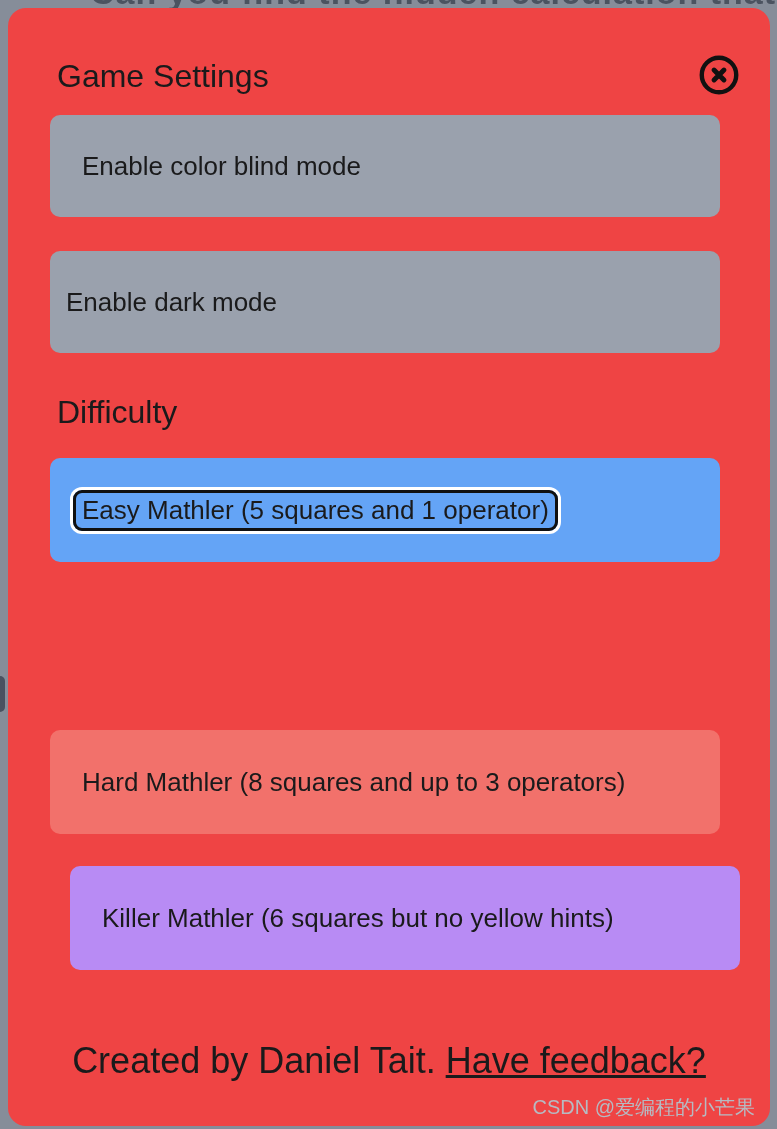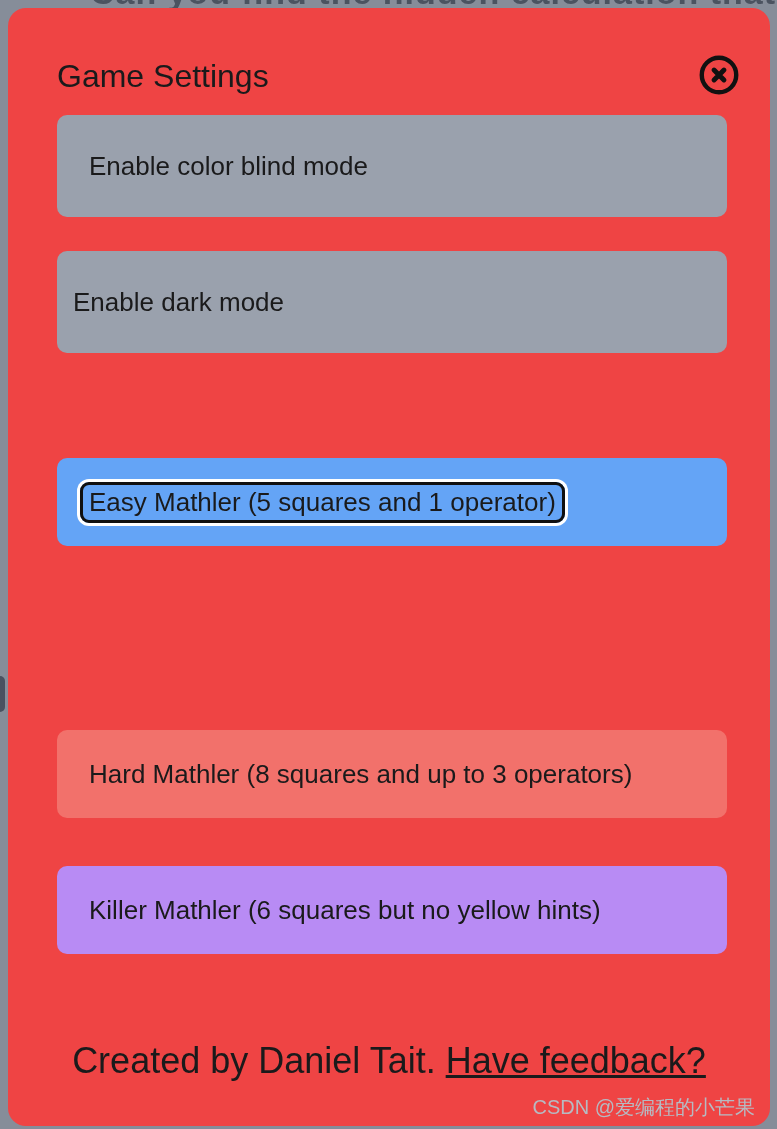--- a/index.html
+++ b/index.html
@@ -26,39 +26,39 @@
   .modal-title{
     position:absolute;left:49px;top:48px;
     font-size:32px;line-height:40px;font-weight:400;color:#1a1a1b;
   }
   .close-btn{
     position:absolute;top:45px;right:29px;width:44px;height:44px;
     display:flex;align-items:center;justify-content:center;cursor:pointer;
     background:none;border:none;padding:0;
   }
   .btn{
-    position:absolute;left:49px;width:670px;height:102px;
+    position:absolute;left:42px;width:670px;height:102px;
     border:none;border-radius:10px;cursor:pointer;
     display:flex;align-items:center;
     padding:0 0 0 32px;box-sizing:border-box;
     font-family:"Liberation Sans", sans-serif;
     font-size:26px;color:#1a1a1b;text-align:left;
   }
   .toggle{background:#9aa1ad;}
   .toggle-1{top:107px;}
   .toggle-2{top:243px;padding-left:16px;}
   .section-heading{
     position:absolute;left:49px;top:384px;
     font-size:32px;line-height:40px;font-weight:400;color:#1a1a1b;
   }
-  .diff{height:88px;align-items:center;}
+  .diff{height:104px;align-items:center;}
   .diff-0{top:450px;}
   .diff-1{top:586px;}
   .diff-2{top:722px;}
-  .diff-3{top:858px;}
+  .diff-3{top:858px;margin-left:20px;}
   .focus-ring{
     border:3px solid #101010;border-radius:9px;
     box-shadow:0 0 0 3px #ffffff;
     padding:2px 6px;margin-left:-9px;
   }
   .footer{
     position:absolute;left:0;top:1032px;width:762px;
     text-align:center;font-size:36px;color:#1a1a1b;
   }
   .footer a{color:#1a1a1b;text-decoration:underline;cursor:pointer;}
@@ -88,20 +88,21 @@
   </button>
 
   <button class="btn toggle toggle-1">
     <span>Enable color blind mode</span>
   </button>
 
   <button class="btn toggle toggle-2">
     <span>Enable dark mode</span>
   </button>
 
+  <div class="section-heading">Difficulty</div>
 
   <button class="btn diff diff-0" style="background-color: rgb(100, 164, 246);">
     <span class="focus-ring">Easy Mathler (5 squares and 1 operator)</span>
   </button>
 
 
   <button class="btn diff diff-2" style="background-color: rgb(242, 113, 107);">
     <span>Hard Mathler (8 squares and up to 3 operators)</span>
   </button>
 

